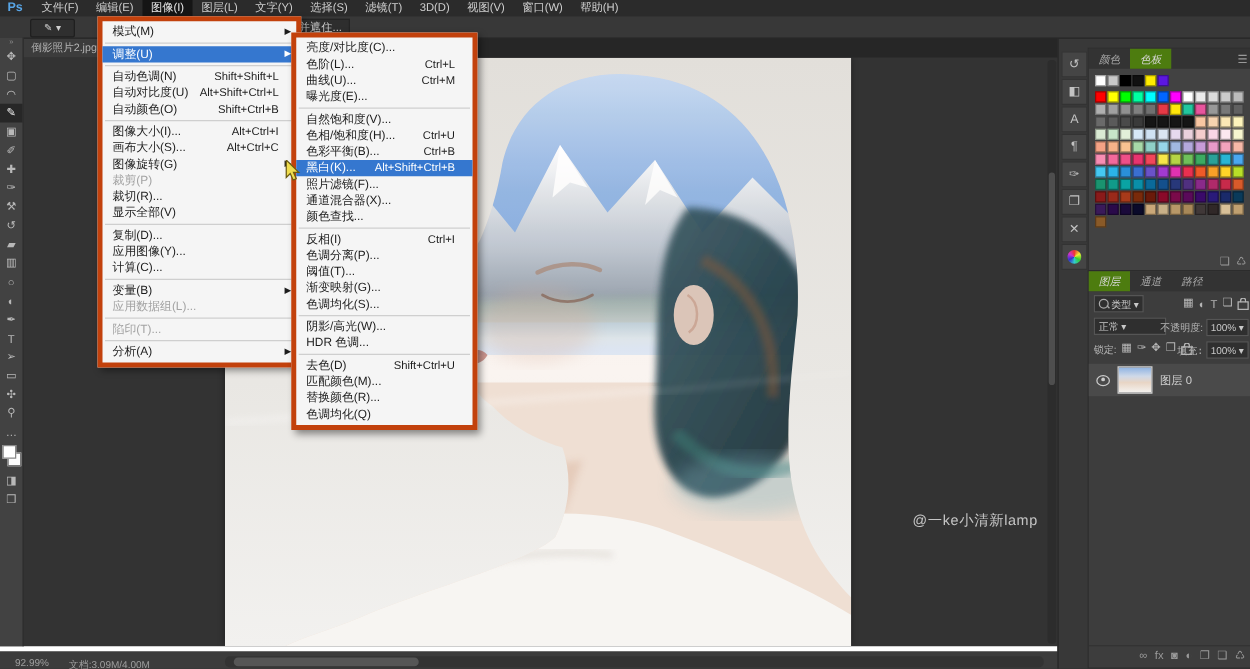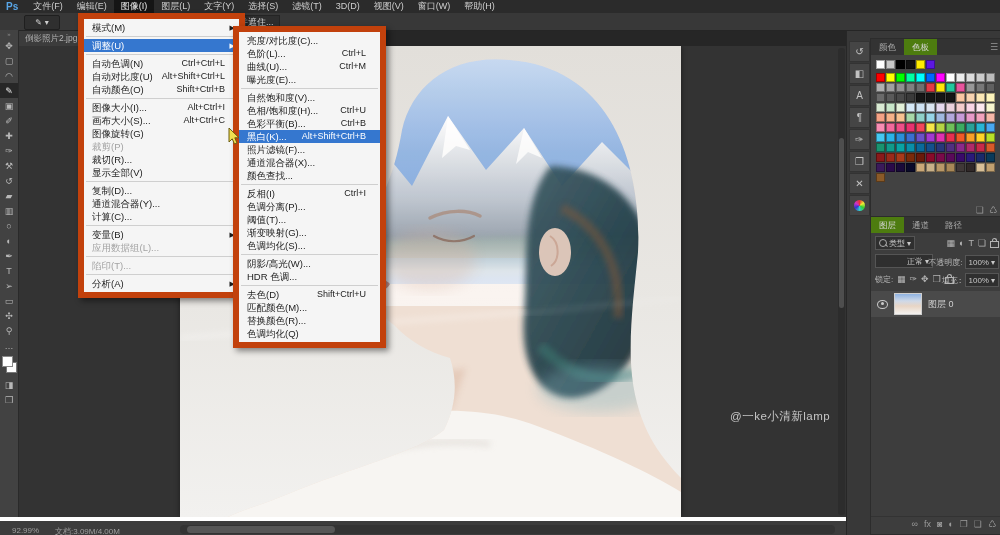--- a/index.html
+++ b/index.html
@@ -56,21 +56,21 @@
              border-left:1px solid #272727;}
   #dockstrip{position:absolute;left:2px;top:10px;width:21px;}
   .dock-icon{width:19px;height:19px;margin:1px 0;background:#454545;border:1px solid #333;
              color:#c2c2c2;font-size:10px;display:flex;align-items:center;justify-content:center;}
   .color-wheel{width:11px;height:11px;border-radius:50%;
                background:conic-gradient(#e33,#ee3,#3c3,#3cc,#33c,#c3c,#e33);}
   .panel{position:absolute;left:23px;width:131px;background:#424242;border:1px solid #2c2c2c;}
   #swatchesPanel{top:8px;height:178px;}
   #layersPanel{top:186px;height:317px;background:#3d3d3d;}
   .panel-tabs{height:16px;background:#333;display:flex;font-size:8.5px;color:#a8a8a8;}
-  .panel-tab{padding:0 8px;line-height:16px;}
+  .panel-tab{padding:0 8px;line-height:16px;font-style:italic;}
   .panel-tab.active{background:#4d7c0f;color:#d8d8d8;}
   .panel-menu-icon{margin-left:auto;margin-right:4px;line-height:16px;color:#999;font-size:9px;}
   
   #swatchGrid{padding:5px 4px 0 5px;}
   .sw-row{display:flex;margin-bottom:1px;}
   .sw{width:9px;height:9px;margin-right:1px;border:1px solid rgba(0,0,0,.35);box-sizing:border-box;}
   .sw-row.first{margin-bottom:4px;}
   .panel-foot{position:absolute;right:5px;bottom:2px;display:flex;gap:5px;color:#9a9a9a;font-size:9px;}
   
   .lp-row{position:relative;height:16px;margin-top:2px;font-size:8.5px;color:#b8b8b8;}
@@ -86,21 +86,21 @@
   .mini-eye::after{content:"";position:absolute;left:2.5px;top:1.5px;width:3px;height:3px;border-radius:50%;background:#ccc;}
   .layer-row{position:absolute;left:0;top:74px;width:100%;height:26px;background:#4a4a4a;
              display:flex;align-items:center;gap:6px;padding-left:6px;box-sizing:border-box;}
   .layer-thumb{width:26px;height:20px;border:1px solid #cfcfcf;
        background:linear-gradient(180deg,#8fb3e2 0%,#cfd9e8 35%,#e8d5c5 60%,#f4f2ef 100%);}
   .layer-name{font-size:9px;color:#d0d0d0;}
   .layers-bottom{position:absolute;left:0;bottom:3px;width:100%;height:15px;display:flex;
                  justify-content:flex-end;gap:6px;padding-right:6px;box-sizing:border-box;
                  color:#9a9a9a;font-size:9px;align-items:center;border-top:1px solid #333;}
   
-  .menu-panel{position:absolute;background:#f5f5f5;border:6px solid #c2410c;
+  .menu-panel{position:absolute;background:#f5f5f5;border:4px solid #c2410c;
               box-shadow:3px 3px 6px rgba(0,0,0,.45);z-index:100;padding:2px 0;font-size:9.5px;color:#1c1c1c;}
   #imageMenu{left:78px;top:13px;width:155px;}
   #adjMenu{left:233px;top:26px;width:141px;}
   .m-row{display:flex;align-items:center;height:13px;line-height:13px;padding:0 14px 0 8px;
          position:relative;white-space:nowrap;}
   .m-row .sc{margin-left:auto;font-size:9px;}
   .m-row .arr{position:absolute;right:4px;font-size:7px;}
   .m-row.hl{background:#3577cf;color:#fff;}
   .m-row.dis{color:#a3a3a3;}
   .m-sep{height:1px;background:#cfcfcf;margin:2px 2px;}
@@ -459,21 +459,21 @@
       </span>
       <span class="lp-icons" id="filterIcons">
           <span>▦</span>
           <span>◐</span>
           <span>T</span>
           <span>❏</span>
           <span class="mini-lock"></span>
         </span>
     </div>
     <div class="lp-row">
-      <span class="lp-select" style="width:50px;justify-content:flex-end">
+      <span class="lp-select" style="width:50px;justify-content:flex-start">
         <span>正常</span>
           <span>▾</span>
       </span>
       <span class="lp-icons" style="gap:2px;">
         <span style="font-size:8px;">不透明度:</span>
         <span class="lp-select" style="margin:0;">
           <span>100%</span>
             <span>▾</span>
         </span>
       </span>
@@ -518,21 +518,21 @@
       <span class="arr">▶</span>
     </div>
     <div class="m-sep"></div>
     <div class="m-row hl">
       <span>调整(U)</span>
       <span class="arr">▶</span>
     </div>
     <div class="m-sep"></div>
     <div class="m-row">
       <span>自动色调(N)</span>
-      <span class="sc">Ctrl+Ctrl+L</span>
+      <span class="sc">Shift+Shift+L</span>
     </div>
     <div class="m-row">
       <span>自动对比度(U)</span>
       <span class="sc">Alt+Shift+Ctrl+L</span>
     </div>
     <div class="m-row">
       <span>自动颜色(O)</span>
       <span class="sc">Shift+Ctrl+B</span>
     </div>
     <div class="m-sep"></div>
@@ -555,21 +555,21 @@
       <span>裁切(R)...</span>
     </div>
     <div class="m-row">
       <span>显示全部(V)</span>
     </div>
     <div class="m-sep"></div>
     <div class="m-row">
       <span>复制(D)...</span>
     </div>
     <div class="m-row">
-      <span>通道混合器(Y)...</span>
+      <span>应用图像(Y)...</span>
     </div>
     <div class="m-row">
       <span>计算(C)...</span>
     </div>
     <div class="m-sep"></div>
     <div class="m-row">
       <span>变量(B)</span>
       <span class="arr">▶</span>
     </div>
     <div class="m-row dis">

